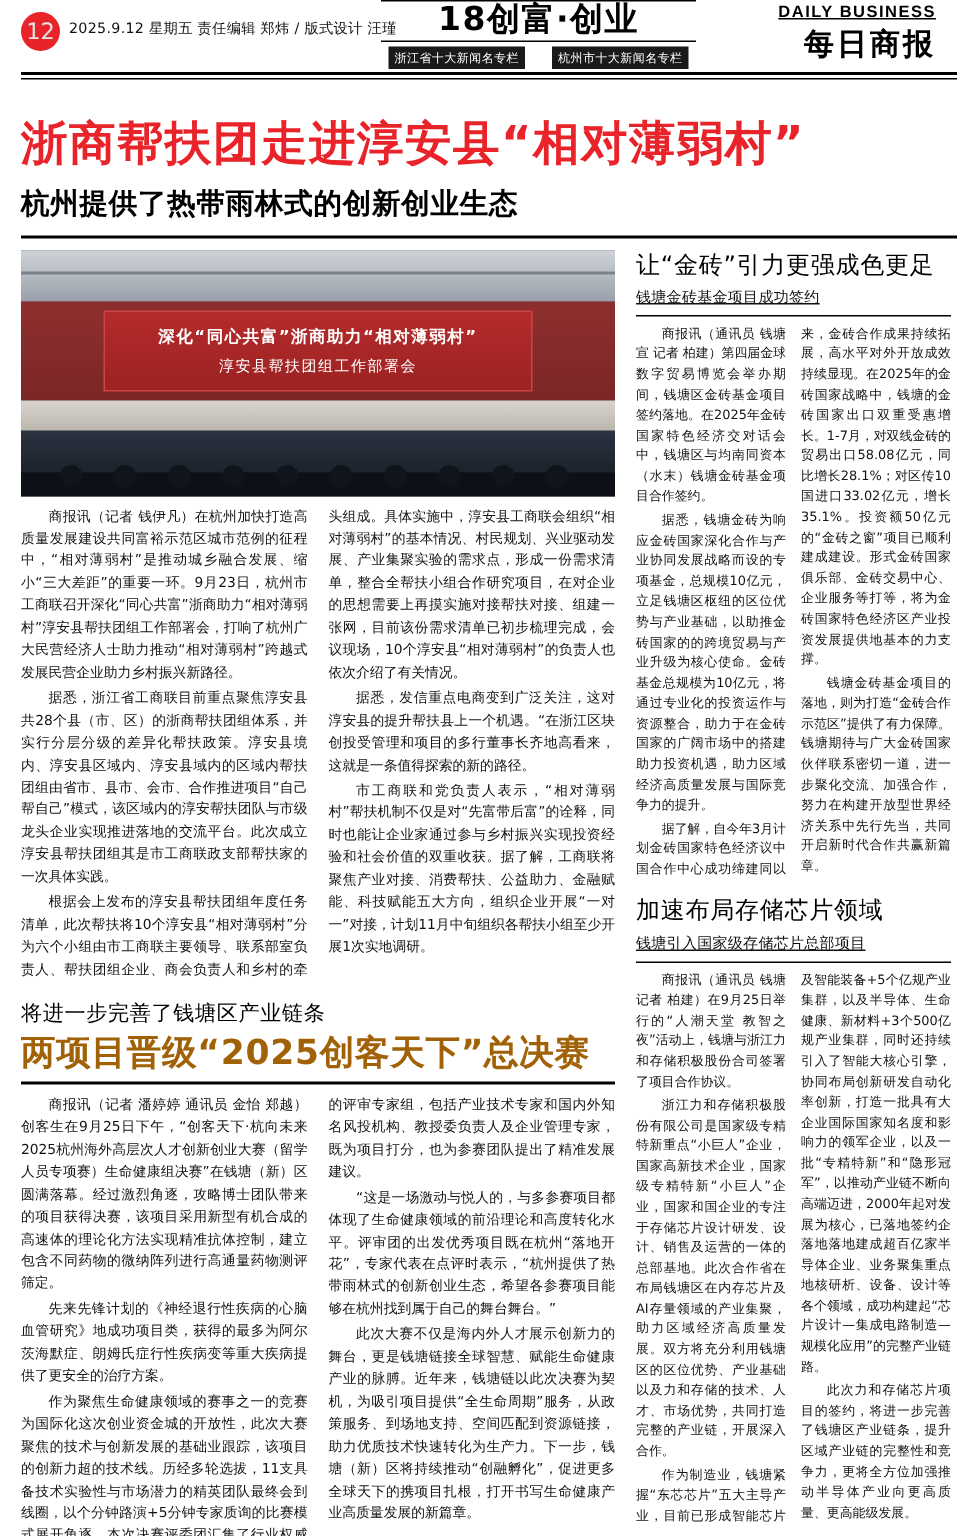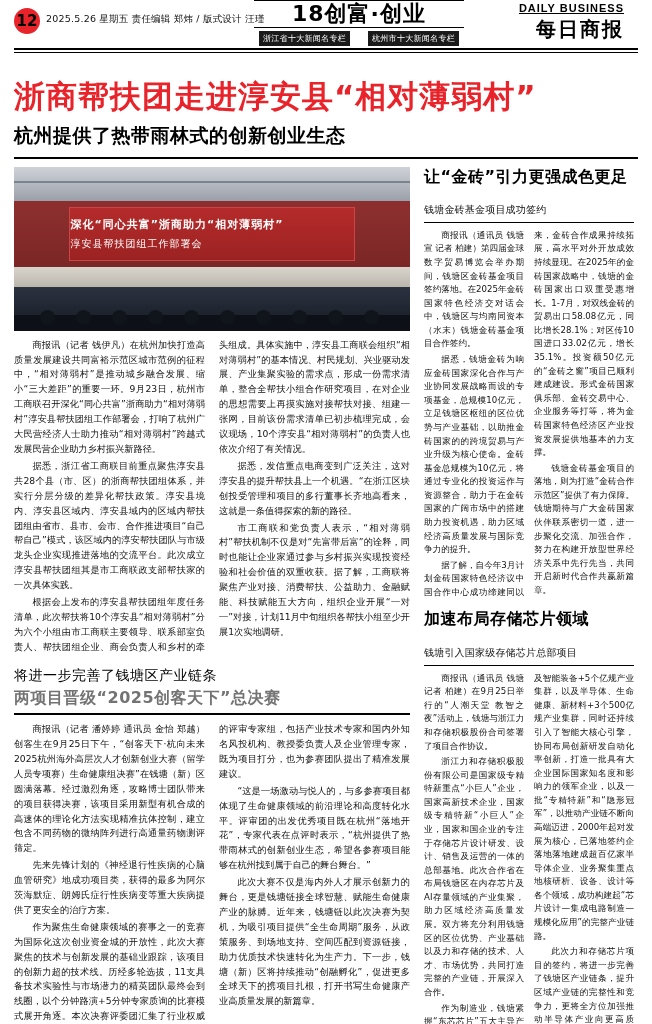--- a/index.html
+++ b/index.html
@@ -17,23 +17,23 @@
   
   .masthead {
     position: relative;
     height: 46px;
     display: flex;
     align-items: flex-start;
     padding-top: 4px;
   }
   .page-num-badge {
     width: 26px; height: 26px; border-radius: 50%;
-    background: #e8232a; color:#000000;
+    background: #e8232a; color:#e5e5e5;
     display:flex; align-items:center; justify-content:center;
-    font-size: 15px; font-weight:bold;
+    font-size: 15px; font-weight:normal;
     margin-top: 4px;
     font-family: "DejaVu Sans", sans-serif;
   }
   .mast-date {
     margin-left: 6px;
     margin-top: 9px;
     font-size: 9.5px;
     color: #111;
     letter-spacing: 0.2px;
     white-space: nowrap;
@@ -148,21 +148,21 @@
     content:""; position:absolute; left:0; right:0; top:14px; height:2px; background:#7d838d;
   }
   .photo .wall {
     position:absolute; left:0; right:0; top:34px; height:66px;
     background: linear-gradient(#8e2f2f,#7b2626);
   }
   .photo .banner {
     position:absolute; left:14%; right:14%; top:40px; height:54px;
     background: linear-gradient(#b52b2b,#9c2222);
     border:1px solid #c44;
-    display:flex; flex-direction:column; justify-content:center;
+    display:flex; flex-direction:column; align-items:center; justify-content:center;
     color:#fff;
   }
   .photo .banner .l1 { font-size: 11px; letter-spacing:1px; font-weight:bold;}
   .photo .banner .l2 { font-size: 10px; letter-spacing:1px; margin-top:5px;}
   .photo .stage {
     position:absolute; left:0; right:0; top:100px; height:22px;
     background: linear-gradient(#d8d4cc,#b9b4aa);
   }
   .photo .audience {
     position:absolute; left:0; right:0; bottom:0; height:44px;
@@ -203,63 +203,64 @@
   }
 
   
   .sub-kicker {
     font-size: 14px;
     font-weight: normal;
     margin-top: 12px;
     letter-spacing: 0.5px;
   }
   .sub-headline {
-    color: #737373;
-    font-size: 16px;
+    color: #a16207;
+    font-size: 23px;
     font-weight: bold;
     letter-spacing: 0.5px;
     margin-top: 4px;
     line-height:1.15;
   }
   .sub-rule {
     border-top: 2px solid #000;
     margin-top: 6px;
     margin-bottom: 6px;
   }
 
   
   .r-head {
     font-size: 16px;
-    font-weight: bold;
+    font-weight: normal;
     letter-spacing: 0.5px;
     line-height:1.2;
   }
   .r-sub {
     font-size: 10px;
-    margin-top: 17px;
+    margin-top: 5px;
     letter-spacing: 0.2px;
     color:#111;
+    text-decoration:underline;
   }
   .r-rule {
     border-top: 1px solid #000;
     margin-top: 5px;
     margin-bottom: 6px;
   }
   .r-block { margin-top: 10px; }
   .r-body { column-count: 2; column-gap: 10px; }
   .r-body .para { font-size: 8.6px; line-height: 1.58; }
 </style>
 </head>
 <body>
 
 <div class="page">
 
   <div class="masthead">
     <div class="page-num-badge">12</div>
-    <div class="mast-date">2025.5.26  星期五  责任编辑 郑炜 / 版式设计 汪瑾</div>
+    <div class="mast-date">2025.9.12  星期五  责任编辑 郑炜 / 版式设计 汪瑾</div>
 
     <div class="mast-center">
       <div class="mast-center-box">
         <div class="mast-title-cn">18创富·创业</div>
       </div>
       <div class="mast-sub-row">
         <span class="mast-sub">浙江省十大新闻名专栏</span>
         <span class="mast-sub">杭州市十大新闻名专栏</span>
       </div>
     </div>

